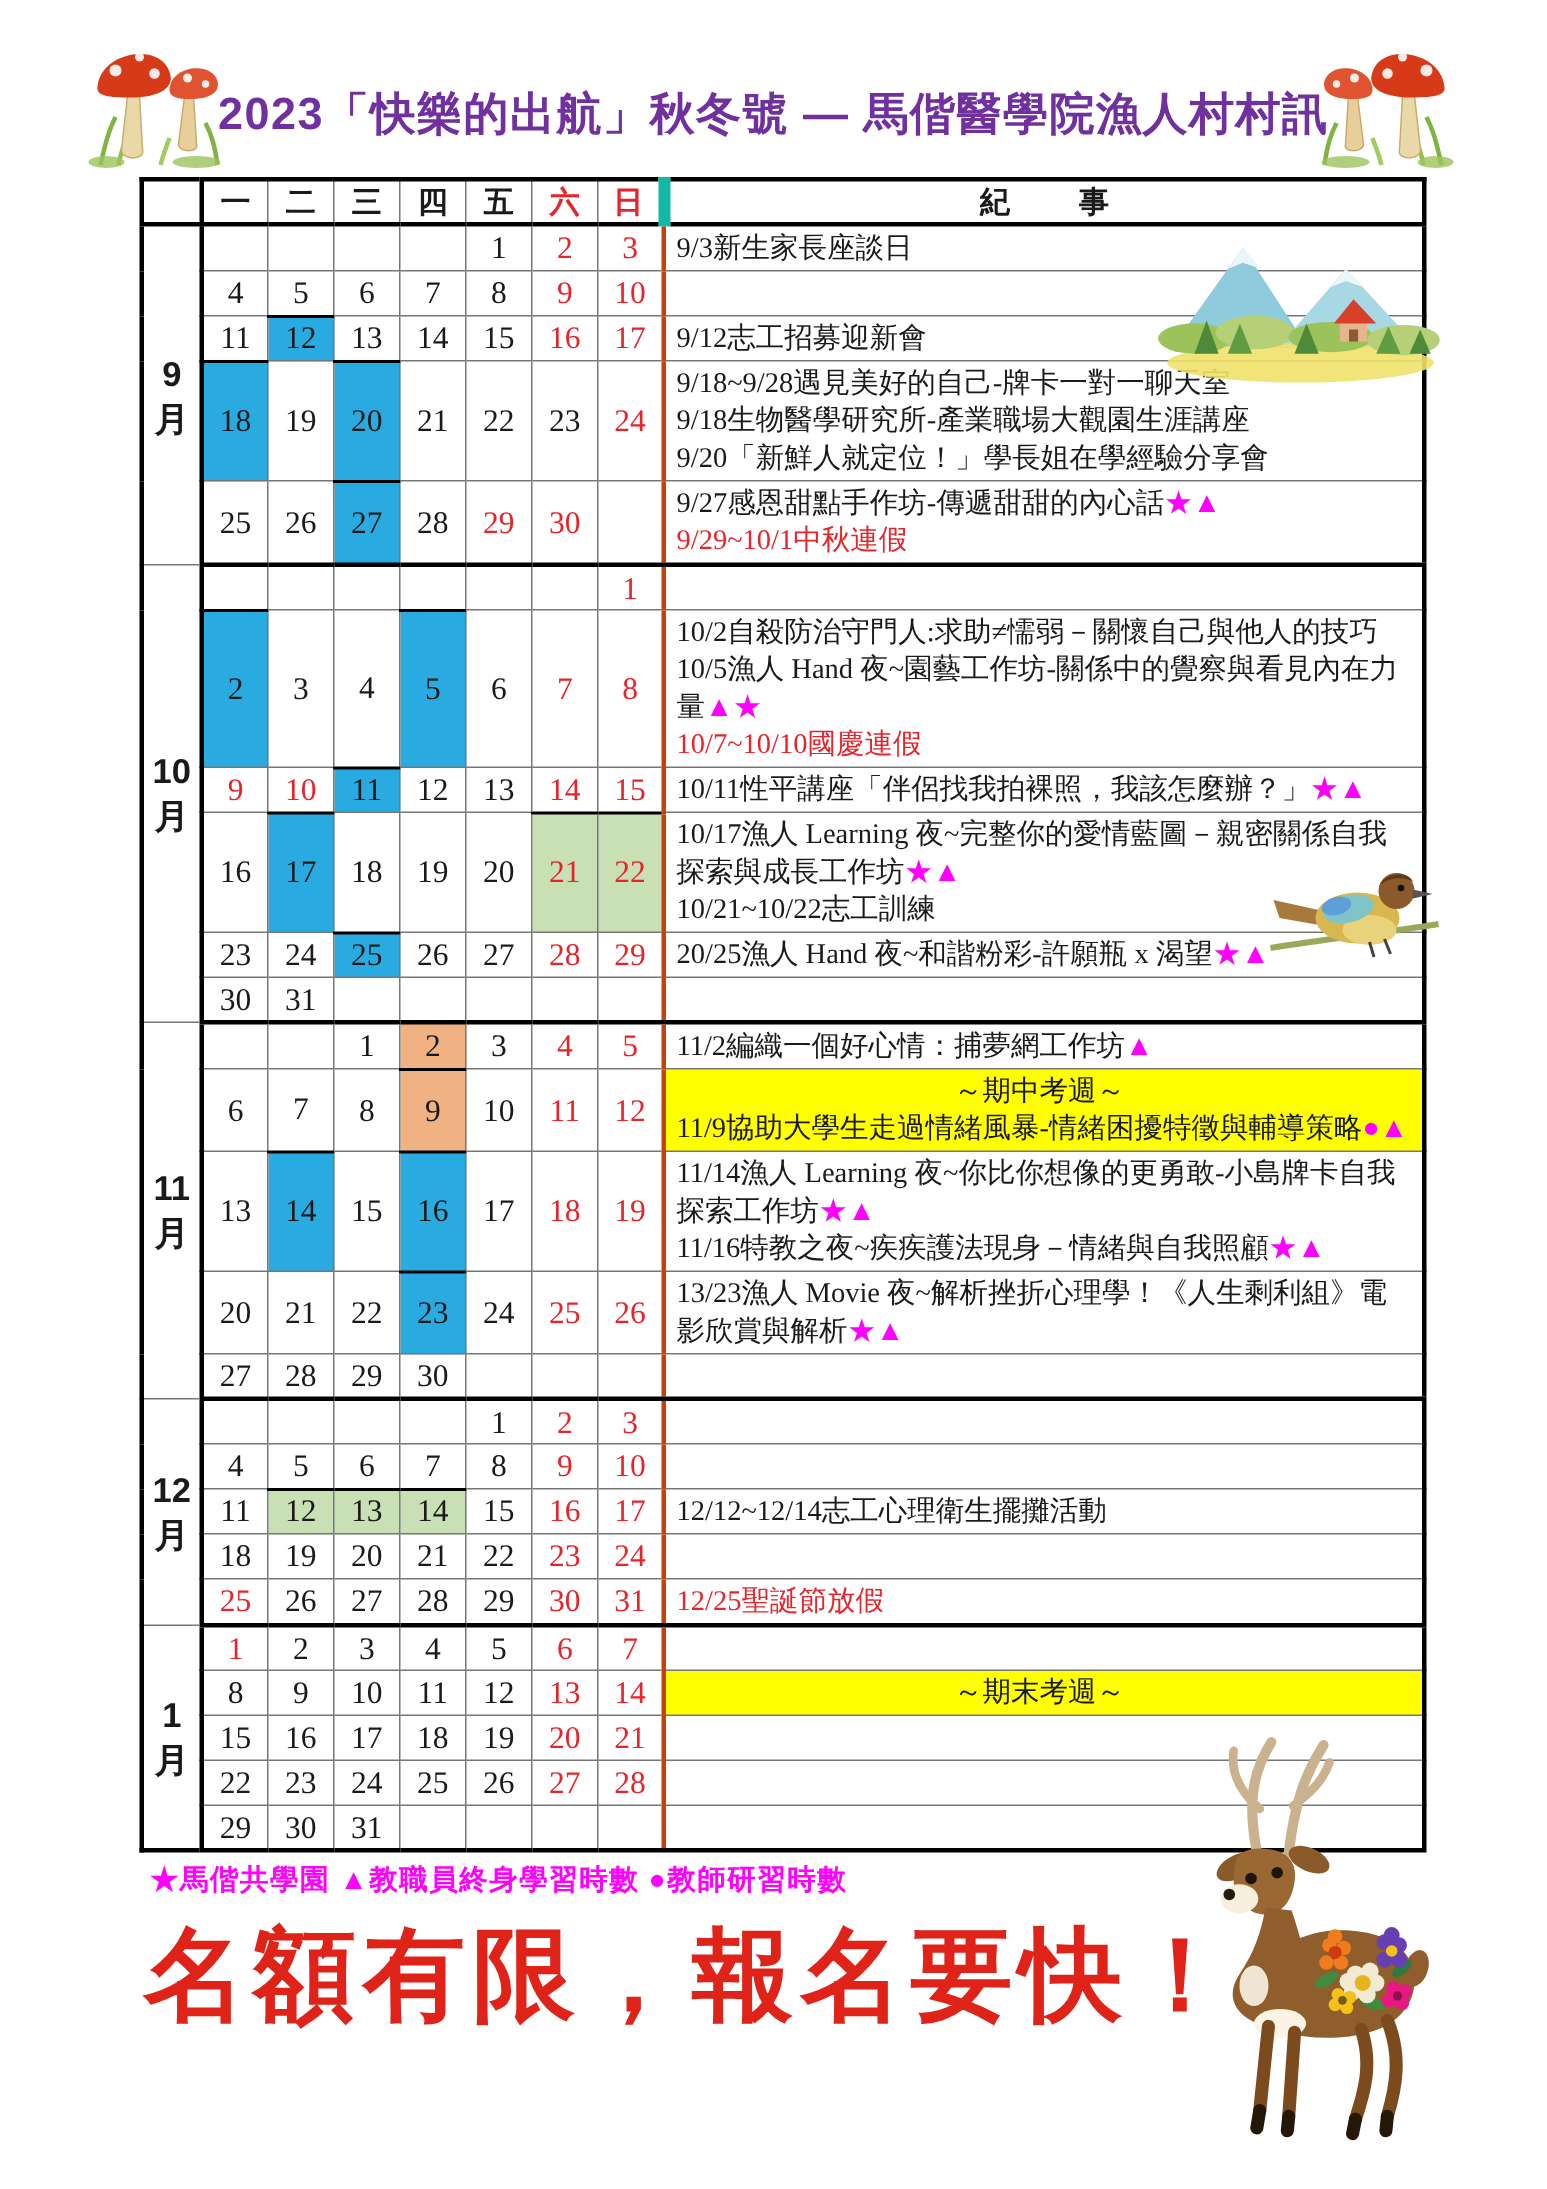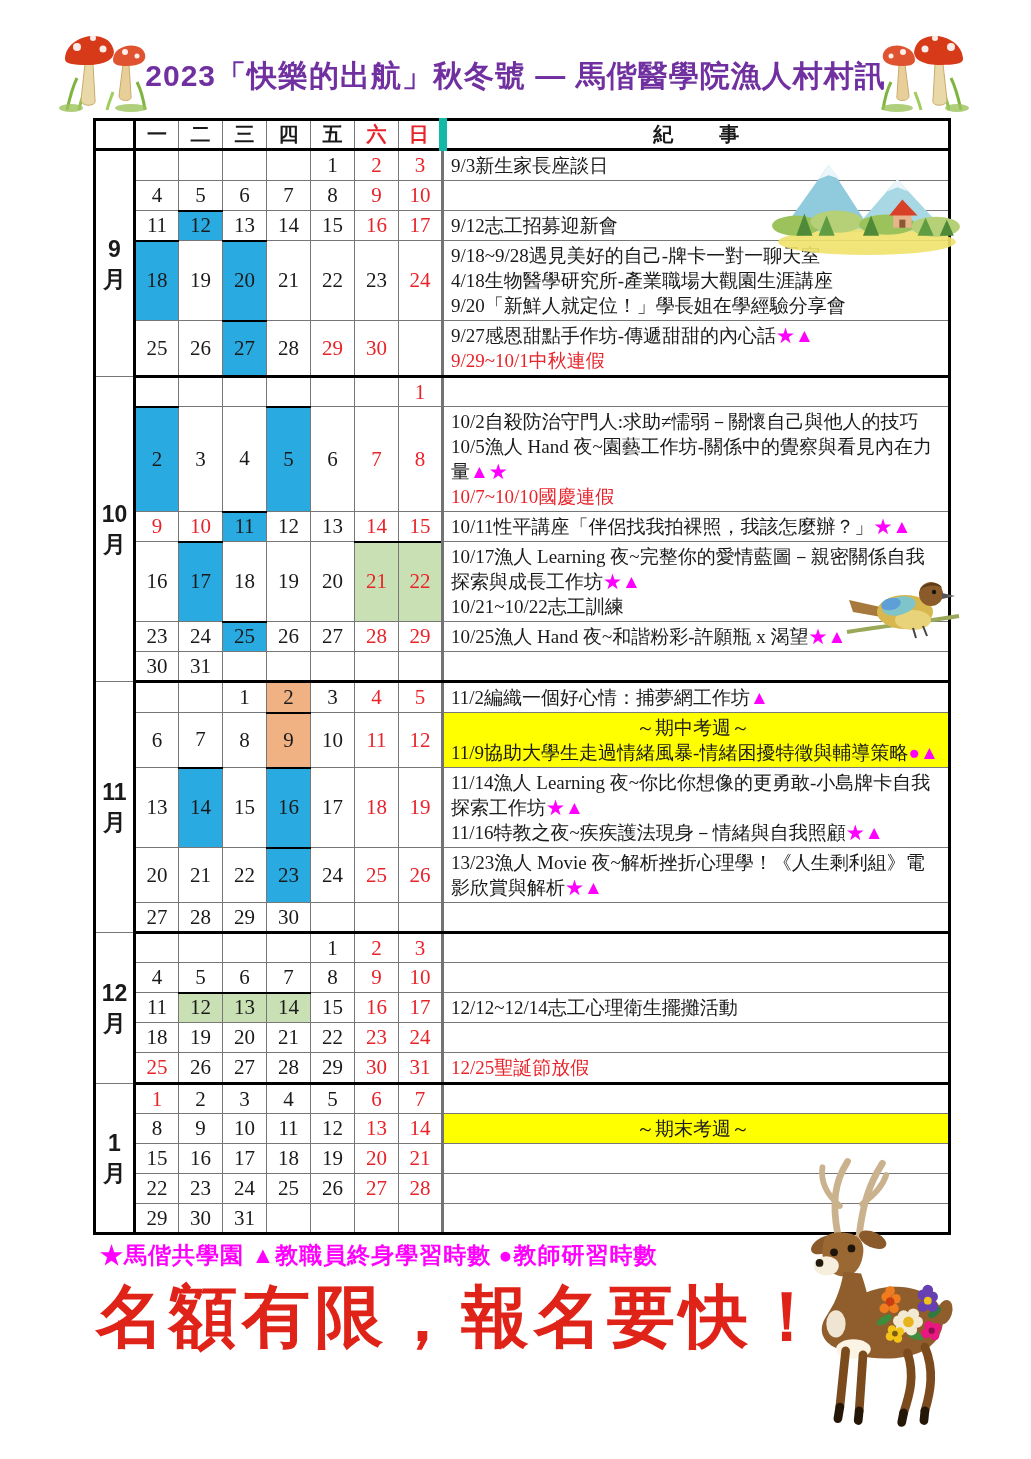--- a/index.html
+++ b/index.html
@@ -26,34 +26,34 @@
   td,th{border:1px solid #777;padding:0;}
   tr.header-row th{height:27px;font-family:"Liberation Sans",sans-serif;font-size:20px;
                    font-weight:bold;text-align:center;vertical-align:middle;
                    border-bottom:3px solid #000;background:#fff;}
   th.corner-cell{border-right:3px solid #000;}
   th.notes-header{border-left:8px solid #14b8a6;letter-spacing:2px;}
   td.month-cell{border-right:3px solid #000;text-align:center;vertical-align:middle;
                 font-family:"Liberation Sans",sans-serif;font-weight:bold;font-size:23px;
                 line-height:30px;background:#fff;}
   td.day{height:30px;text-align:center;vertical-align:middle;font-size:21px;background:#fff;}
-  td.notes-cell{border-left:3px solid #737373;vertical-align:middle;font-size:19px;
+  td.notes-cell{border-left:3px solid #c2410c;vertical-align:middle;font-size:19px;
                 line-height:25px;padding:2px 2px 2px 0;background:#fff;}
   .note-line{padding-left:7px;padding-right:4px;}
   .note-line.center{text-align:center;padding-left:0;}
   tr.month-end td{border-bottom:3px solid #000;}
   td.bg-blue{background:var(--blue);border-top:2px solid #000;}
   td.bg-green{background:var(--green);border-top:2px solid #000;}
   td.bg-orange{background:var(--orange);border-top:2px solid #000;}
   td.bg-yellow{background:var(--yellow);}
   .c-red{color:var(--red);}
   .c-magenta{color:var(--magenta);}
 
   .legend{position:absolute;left:100px;top:1240px;z-index:2;
-          font-family:"Liberation Sans",sans-serif;font-size:23px;font-weight:bold;
+          font-family:"Liberation Sans",sans-serif;font-size:19px;font-weight:bold;
           color:var(--magenta);letter-spacing:1px;}
   .slogan{position:absolute;left:96px;top:1272px;z-index:2;
           font-family:"DejaVu Serif",serif;font-weight:bold;font-size:68px;
           color:var(--slogan);letter-spacing:5px;}
 </style>
 </head>
 <body>
 
 <div class="page">
 
@@ -164,21 +164,21 @@
         <tr>
           <td class="day bg-blue">18</td>
           <td class="day">19</td>
           <td class="day bg-blue">20</td>
           <td class="day">21</td>
           <td class="day">22</td>
           <td class="day">23</td>
           <td class="day c-red">24</td>
           <td class="notes-cell">
             <div class="note-line"><span>9/18~9/28遇見美好的自己-牌卡一對一聊天室</span></div>
-            <div class="note-line"><span>4/18生物醫學研究所-產業職場大觀園生涯講座</span></div>
+            <div class="note-line"><span>9/18生物醫學研究所-產業職場大觀園生涯講座</span></div>
             <div class="note-line"><span>9/20「新鮮人就定位！」學長姐在學經驗分享會</span></div>
           </td>
         </tr>
         <tr class="month-end">
           <td class="day">25</td>
           <td class="day">26</td>
           <td class="day bg-blue">27</td>
           <td class="day">28</td>
           <td class="day c-red">29</td>
           <td class="day c-red">30</td>
@@ -243,21 +243,21 @@
         </tr>
         <tr>
           <td class="day">23</td>
           <td class="day">24</td>
           <td class="day bg-blue">25</td>
           <td class="day">26</td>
           <td class="day">27</td>
           <td class="day c-red">28</td>
           <td class="day c-red">29</td>
           <td class="notes-cell">
-            <div class="note-line"><span>10/25漁人 Hand 夜~和諧粉彩-許願瓶 x 渴望</span><span class="c-magenta">★▲</span></div>
+            <div class="note-line"><span>20/25漁人 Hand 夜~和諧粉彩-許願瓶 x 渴望</span><span class="c-magenta">★▲</span></div>
           </td>
         </tr>
         <tr class="month-end">
           <td class="day">30</td>
           <td class="day">31</td>
           <td class="day"></td>
           <td class="day"></td>
           <td class="day"></td>
           <td class="day"></td>
           <td class="day"></td>

